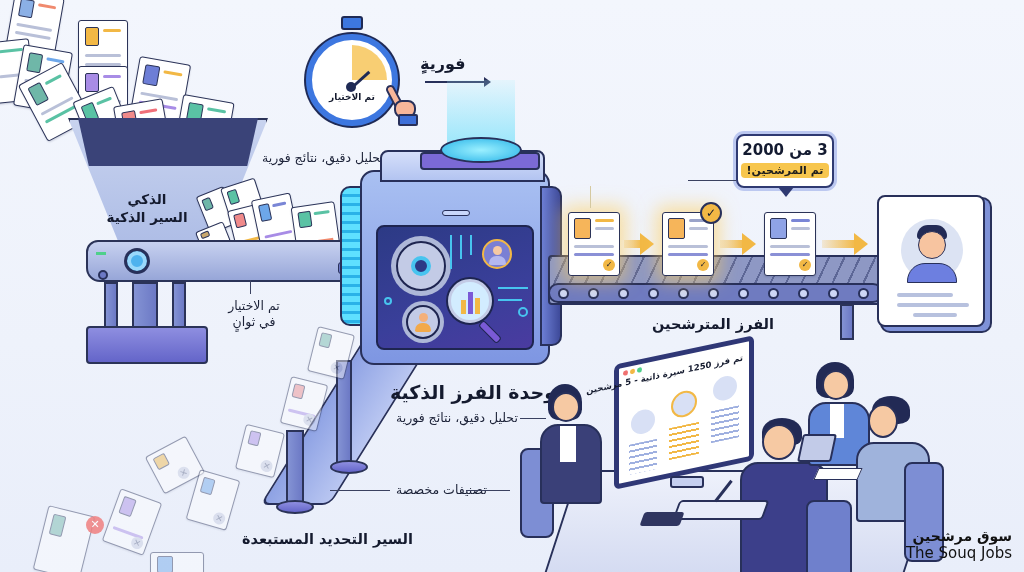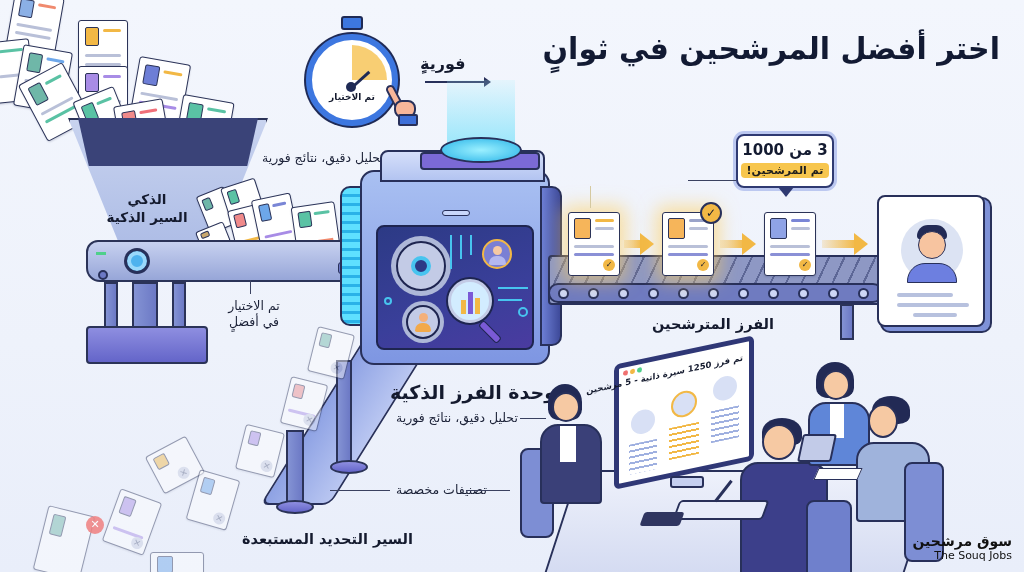--- a/index.html
+++ b/index.html
@@ -161,27 +161,26 @@
     background: linear-gradient(180deg, #eef1fb, #d3daf1);
     border: 2px solid #28305a; border-radius: 12px 12px 0 0;
     transform: skewX(-18deg);
   }
   .person-head { position: absolute; border-radius: 50%; background: #f6c9a3; border: 2px solid #28305a; }
   .person-hair { position: absolute; background: #222a55; border-radius: 50% 50% 30% 30%; }
   .person-body { position: absolute; border: 2px solid #28305a; border-radius: 18px 18px 4px 4px; }
 
   .brand { right: 12px; bottom: 10px; text-align: right; }
   .brand-ar { font-size: 14px; font-weight: bold; color: #111; }
-  .brand-en { font-size: 11px; color: #111; }
+  .brand-en { font-size: 15px; color: #111; }
 </style>
 </head>
 <body>
 
 <div class="abs title rtl">
-  <div>اختر أفضل المرشحين في ثوانٍ</div>
 </div>
 
 <div class="abs watch-crown"></div>
 <div class="abs watch">
   <div class="watch-q"></div>
   <div class="abs" style="left:38px;top:24px;width:3px;height:24px;background:#1f2a55;transform:rotate(48deg);transform-origin:bottom center;"></div>
   <div class="abs" style="left:34px;top:42px;width:10px;height:10px;border-radius:50%;background:#1f2a55;"></div>
   <div class="abs rtl" style="left:6px;top:52px;width:68px;text-align:center;font-size:9px;font-weight:bold;">تم الاختيار</div>
 </div>
 <div class="abs" style="left:384px;top:84px;width:34px;height:40px;">
@@ -297,21 +296,21 @@
 <div class="abs leg" style="left:104px;top:282px;width:14px;height:48px;"></div>
 <div class="abs leg" style="left:132px;top:282px;width:26px;height:48px;"></div>
 <div class="abs leg" style="left:172px;top:282px;width:14px;height:48px;"></div>
 <div class="abs foot" style="left:86px;top:326px;width:122px;height:38px;"></div>
 
 <div class="abs label rtl" style="left:262px;top:150px;">تحليل دقيق، نتائج فورية</div>
 
 <div class="abs" style="left:250px;top:280px;width:1px;height:14px;background:#3a4160;"></div>
 <div class="abs label rtl" style="left:212px;top:298px;width:84px;text-align:center;line-height:16px;">
   <div>تم الاختيار</div>
-  <div>في أفضلٍ</div>
+  <div>في ثوانٍ</div>
 </div>
 
 <div class="abs slide"></div>
 <div class="abs leg" style="left:286px;top:430px;width:18px;height:80px;"></div>
 <div class="abs foot" style="left:276px;top:500px;width:38px;height:14px;border-radius:50%;"></div>
 <div class="abs leg" style="left:336px;top:360px;width:16px;height:110px;"></div>
 <div class="abs foot" style="left:330px;top:460px;width:38px;height:14px;border-radius:50%;"></div>
 
 <div>
   <div class="cv faded" style="left:312px;top:330px;width:38px;height:46px;transform:rotate(14deg);">
@@ -445,21 +444,21 @@
   <div class="ln" style="left:52%;top:10%;width:38%;background:#7a86d6"></div>
   <div class="ln" style="left:52%;top:22%;width:38%"></div>
   <div class="ln" style="left:10%;top:52%;width:80%"></div>
   <div class="ln" style="left:10%;top:64%;width:80%;background:#8a90d6"></div>
   <div class="abs" style="right:4px;bottom:4px;width:12px;height:12px;border-radius:50%;background:#f2b845;font-size:8px;text-align:center;line-height:12px;">✓</div>
 </div>
 <div class="abs arrow-shaft" style="left:822px;top:240px;width:34px;"></div>
 <div class="abs arrow-r" style="left:854px;top:233px;"></div>
 
 <div class="abs callout">
-  <div class="callout-num rtl">3 من 1000</div>
+  <div class="callout-num rtl">3 من 2000</div>
   <div class="callout-tag rtl">تم المرشحين!</div>
 </div>
 <div class="abs callout-tail"></div>
 <div class="abs" style="left:590px;top:186px;width:1px;height:22px;background:#d5c9a0;"></div>
 <div class="abs" style="left:688px;top:180px;width:48px;height:1px;background:#3a4160;"></div>
 
 <div class="abs label-bold rtl" style="left:652px;top:316px;font-size:14.5px;">الفرز المترشحين</div>
 
 <div class="abs profile">
   <div class="abs" style="left:22px;top:22px;width:62px;height:62px;border-radius:50%;background:#dce3f3;">

